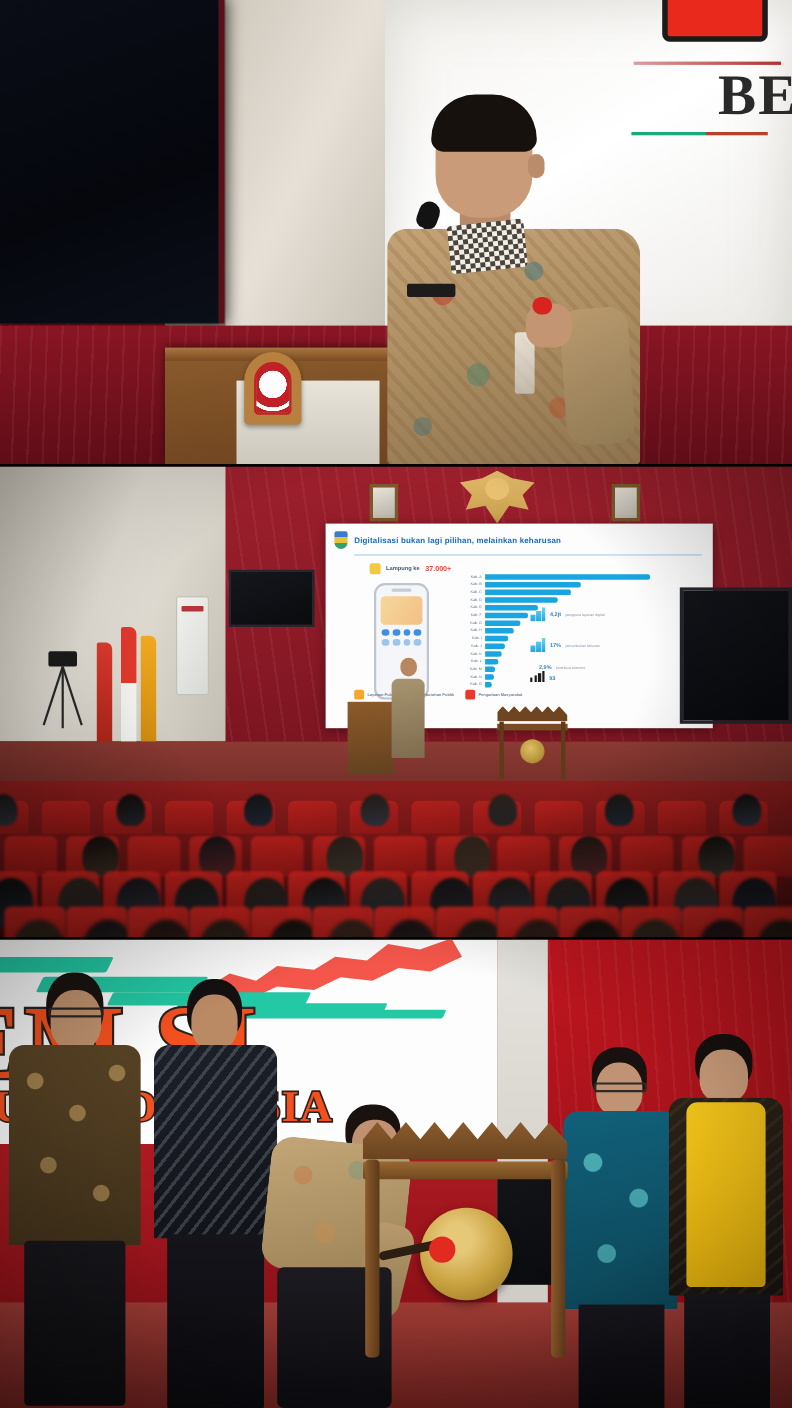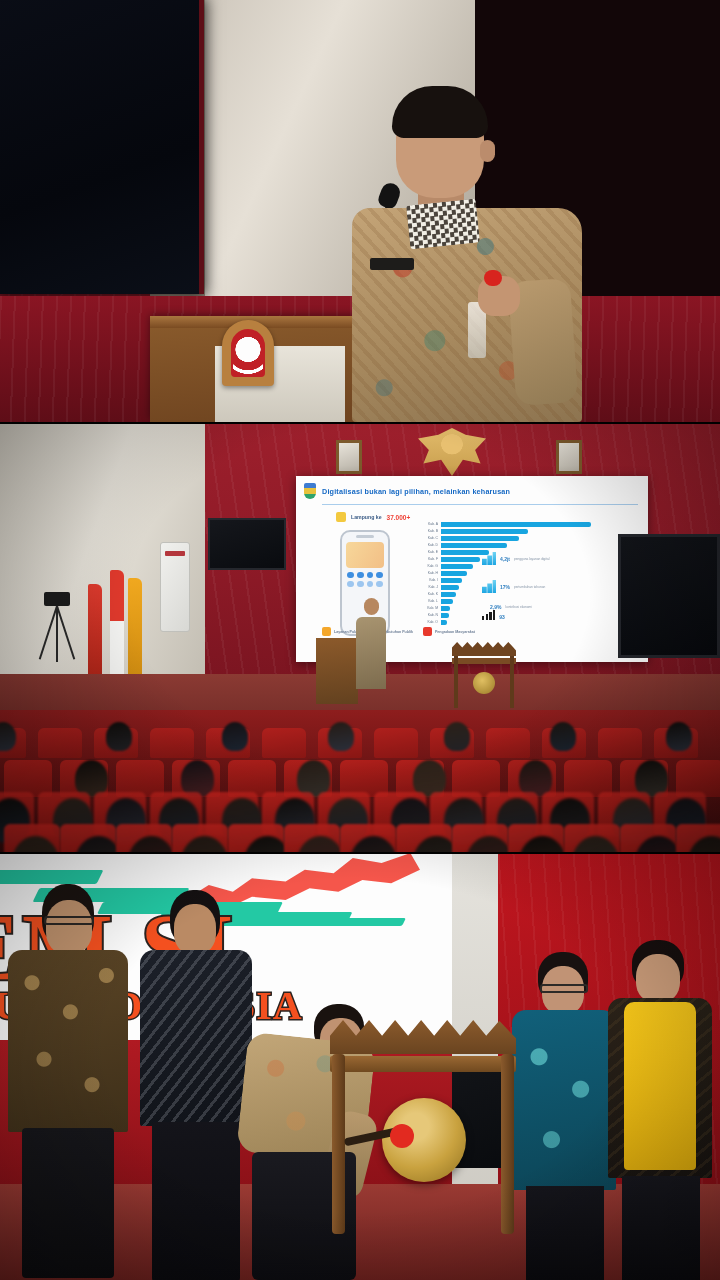--- a/index.html
+++ b/index.html
@@ -400,20 +400,26 @@
 </head>
 <body>
 
 <div class="collage">
 
   <div class="panel" id="panel-top">
     <div class="p1-wall-red"></div>
     <div class="p1-pillar"></div>
     <div class="p1-wall-light"></div>
 
+    <div class="p1-screen">
+      <div class="p1-screen-red-block"></div>
+      <div class="p1-screen-rule"></div>
+      <div class="p1-screen-be">BE</div>
+      <div class="p1-screen-greenline"></div>
+    </div>
 
     <div class="p1-tv blur"></div>
     <div class="p1-tv-stand"></div>
 
     <div class="p1-lower-red"></div>
 
     <div class="p1-podium"></div>
     <div class="p1-podium-top"></div>
     <div class="p1-podium-face"></div>
     <div class="p1-emblem">

